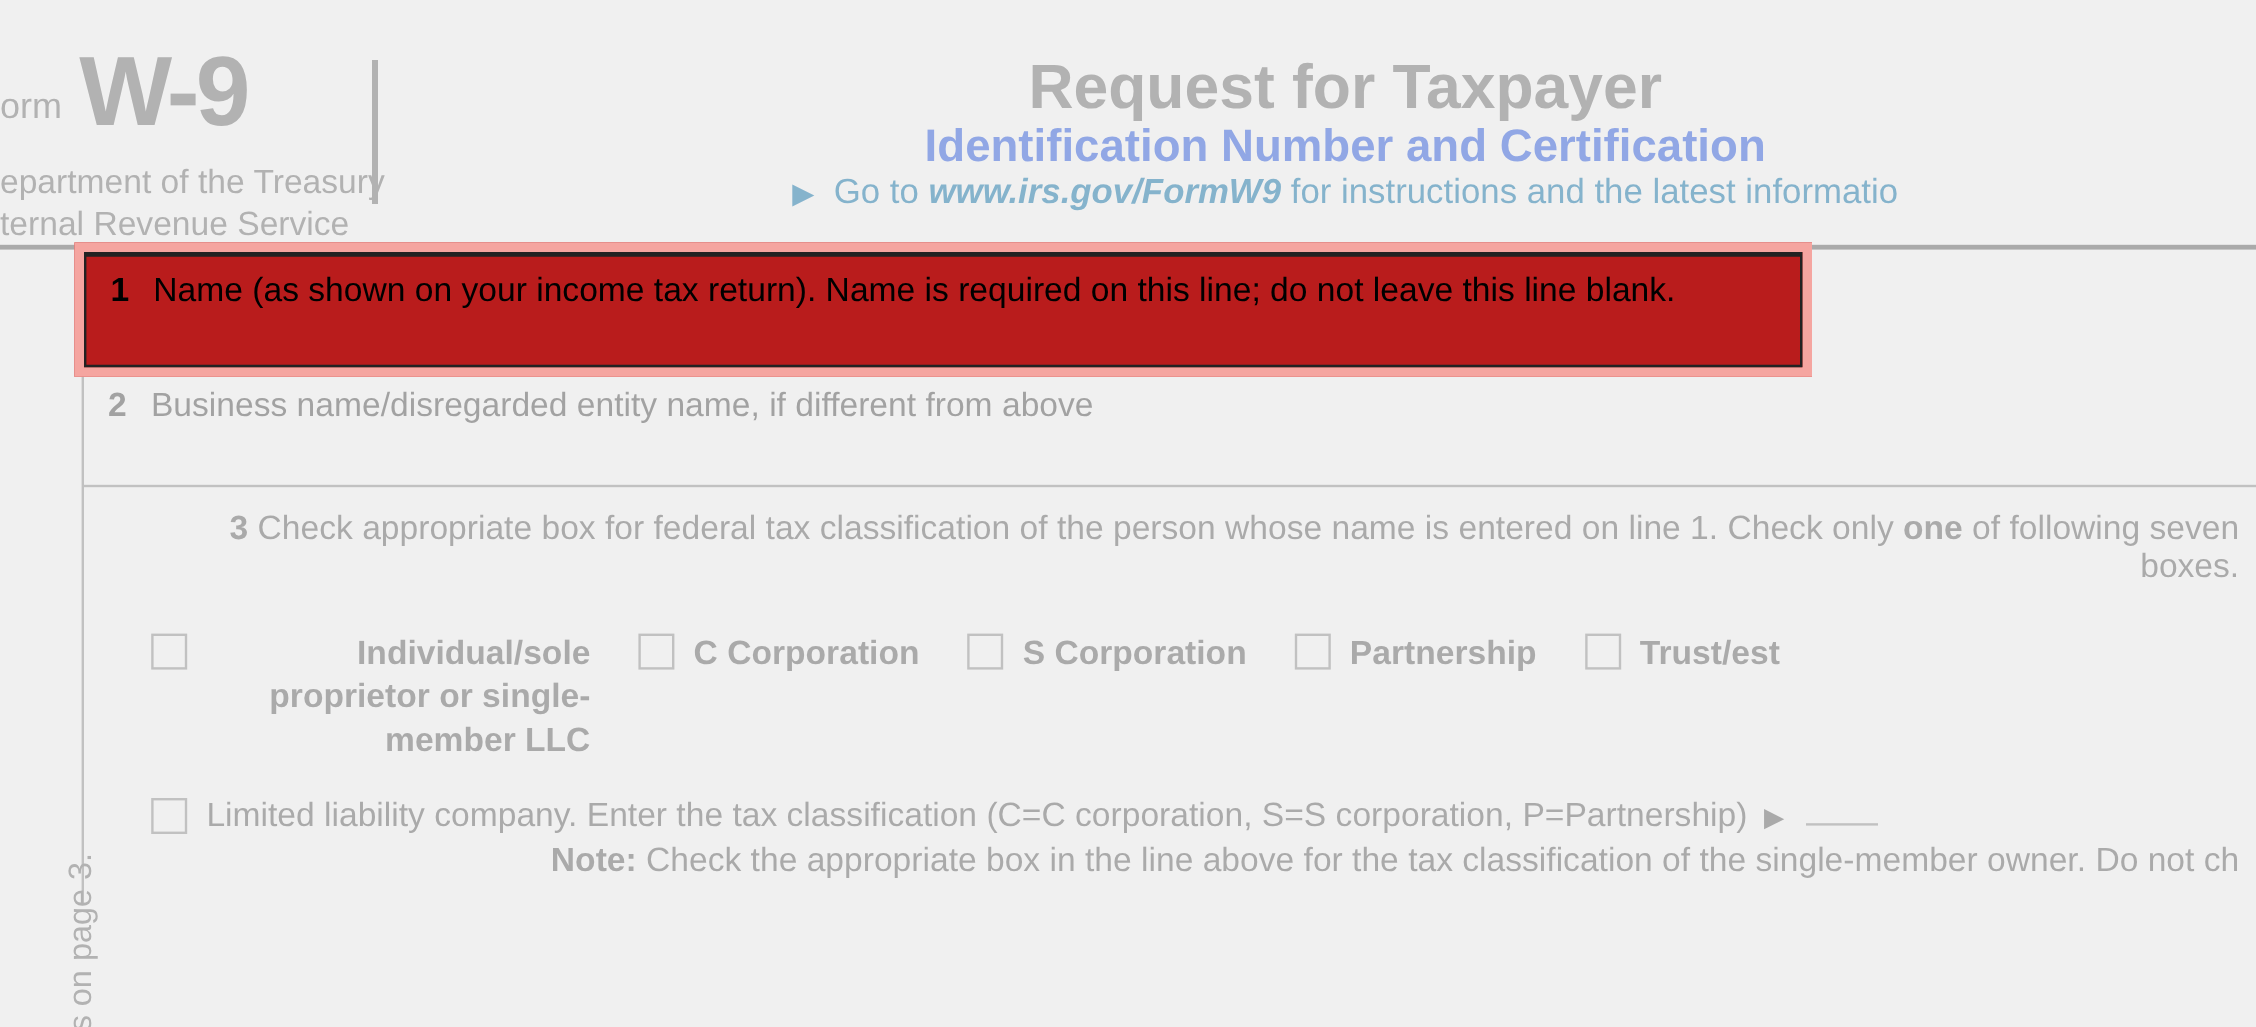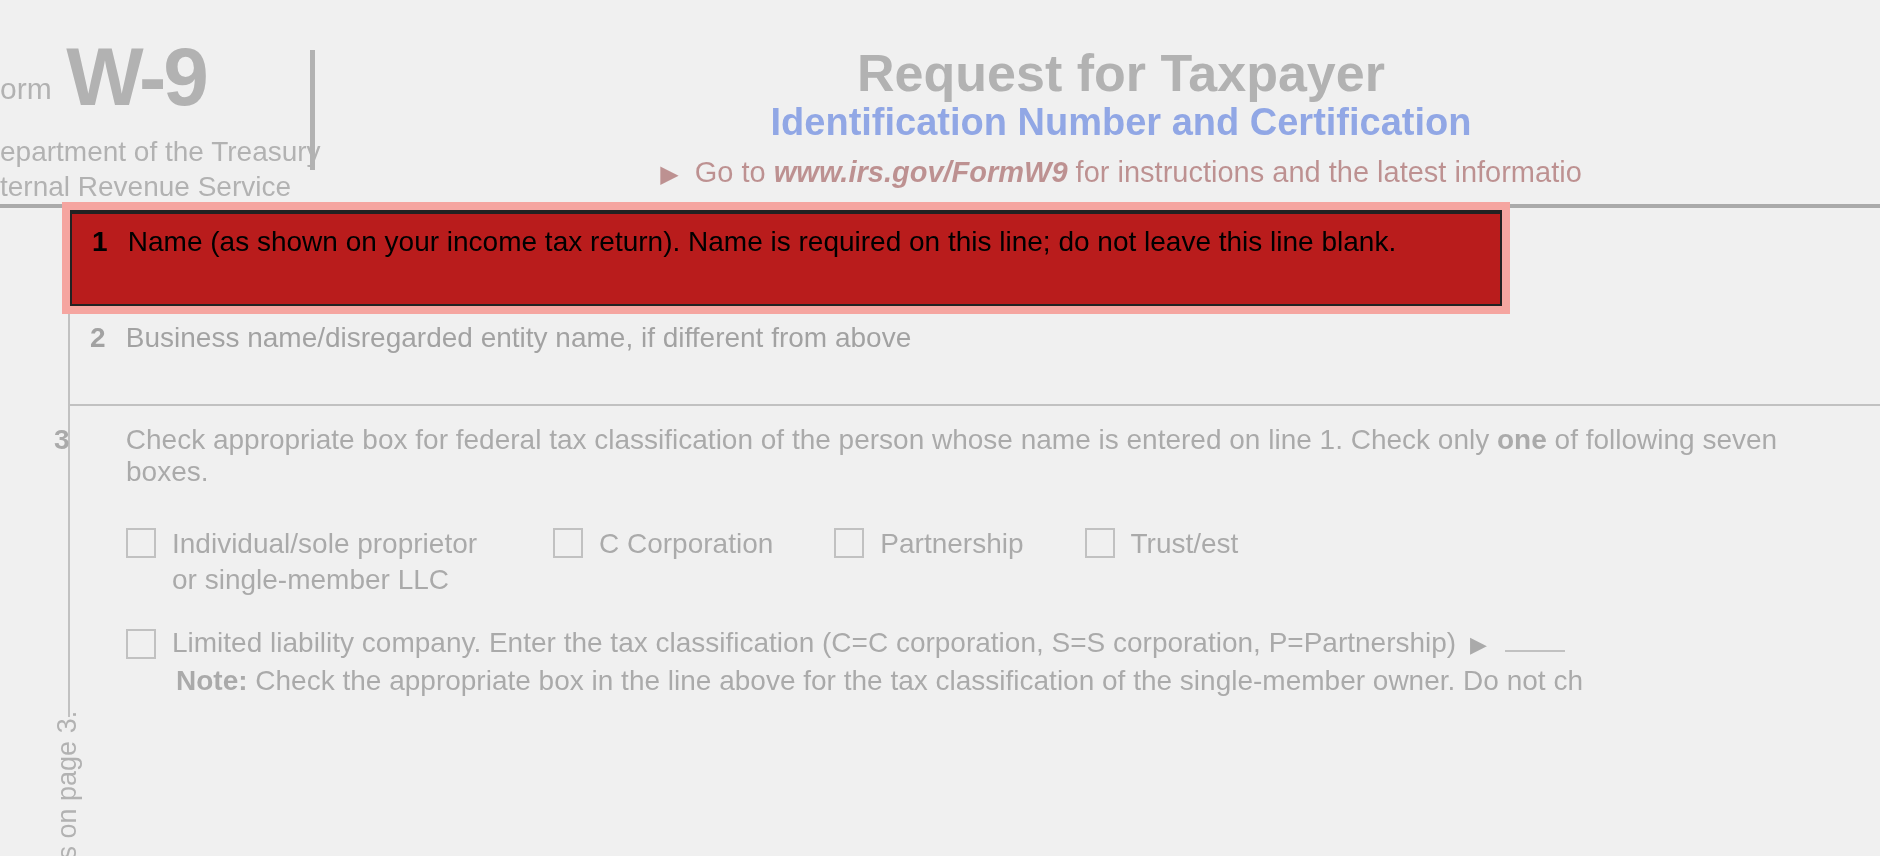--- a/index.html
+++ b/index.html
@@ -78,22 +78,22 @@
       line-height: 1.1;
     }
     .title-line2 {
       font-size: 38px;
       font-weight: 900;
       color: #1d4ed8;
       line-height: 1.1;
     }
     .goto {
       font-size: 29px;
-      color: #7f1d1d;
-      margin-top: 12px;
+      color: #0369a1;
+      margin-top: 0;
     }
     .goto .tri {
       display: inline-block;
       margin-right: 8px;
       font-size: 24px;
     }
     .goto .url {
       font-style: italic;
       font-weight: bold;
     }
@@ -149,32 +149,34 @@
       height: 100%;
       min-height: 96px;
       font-size: 28px;
       color: #000;
     }
     .field3 {
       padding: 18px 14px 20px 20px;
       font-size: 28px;
       color: #555;
       min-height: 310px;
+      text-align: right;
     }
     .field3-text {
       padding-left: 36px;
       text-indent: -36px;
     }
     .one-bold { font-weight: 900; }
     .checkboxes {
       display: flex;
-      gap: 61px;
+      gap: 40px;
       margin-top: 38px;
       padding-left: 36px;
       align-items: flex-start;
+      font-weight: bold;
     }
     .cb-item {
       display: flex;
       align-items: flex-start;
       gap: 16px;
     }
     .cb {
       width: 30px;
       height: 30px;
       border: 2px solid #888;
@@ -275,20 +277,24 @@
           <div class="cb-item">
             <div class="cb"></div>
             <div class="cb-label">Individual/sole proprietor or single-member LLC</div>
           </div>
           <div class="cb-item">
             <div class="cb"></div>
             <div class="cb-label">C Corporation</div>
           </div>
           <div class="cb-item">
             <div class="cb"></div>
+            <div class="cb-label">S Corporation</div>
+          </div>
+          <div class="cb-item">
+            <div class="cb"></div>
             <div class="cb-label">Partnership</div>
           </div>
           <div class="cb-item">
             <div class="cb"></div>
             <div class="cb-label">Trust/est</div>
           </div>
         </div>
 
         <div class="llc-row">
           <div class="cb"></div>

